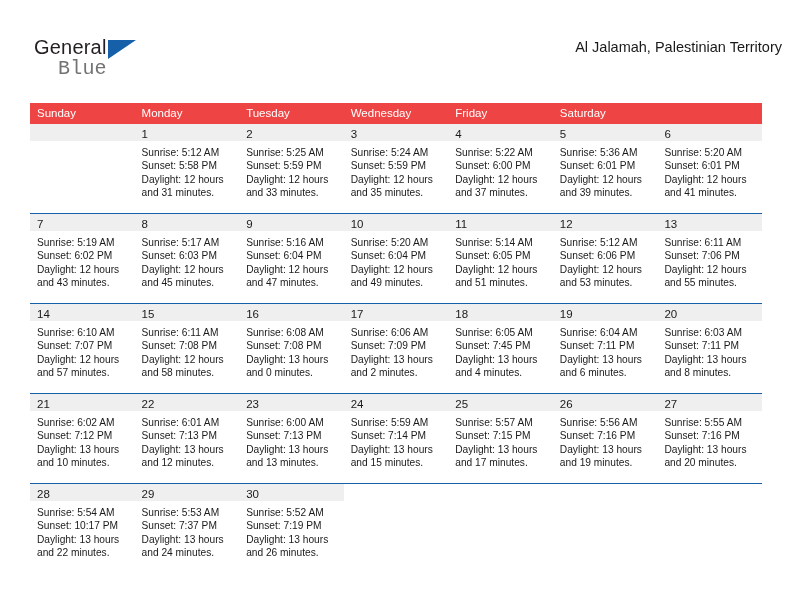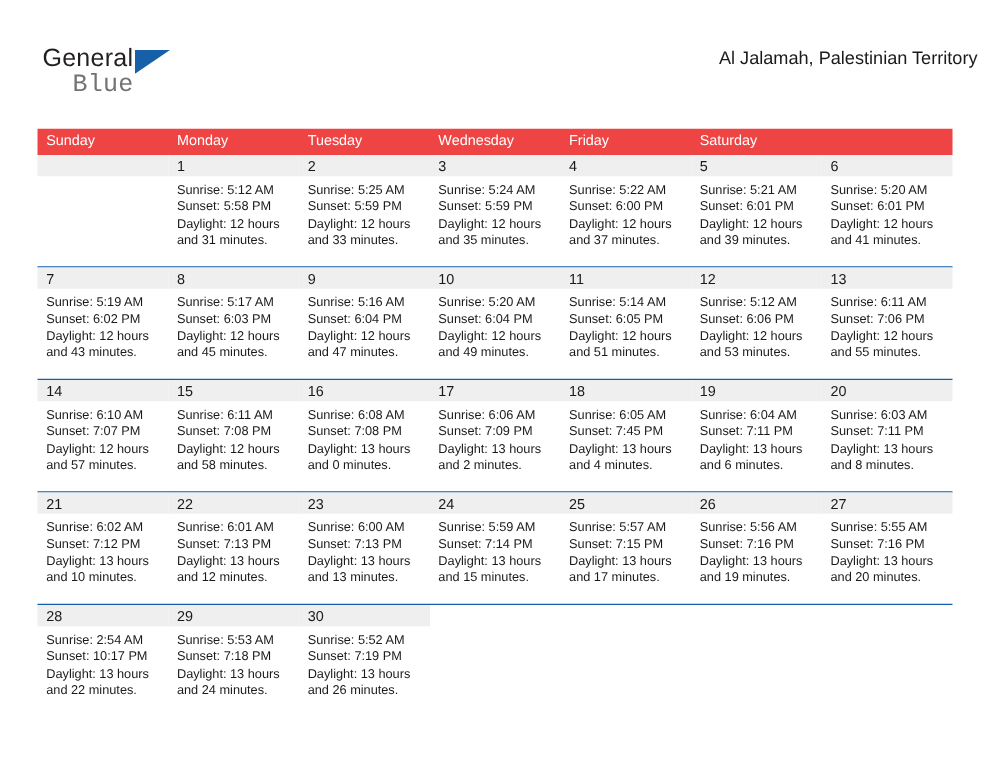--- a/index.html
+++ b/index.html
@@ -219,21 +219,21 @@
               <div class="details">
                 <div>Sunrise: 5:22 AM</div>
                 <div>Sunset: 6:00 PM</div>
                 <div>Daylight: 12 hours</div>
                 <div>and 37 minutes.</div>
               </div>
             </div>
             <div class="cell">
               <div class="daynum-band"><span class="daynum">5</span></div>
               <div class="details">
-                <div>Sunrise: 5:21 AM</div>
+                <div>Sunrise: 5:36 AM</div>
                 <div>Sunset: 6:01 PM</div>
                 <div>Daylight: 12 hours</div>
                 <div>and 39 minutes.</div>
               </div>
             </div>
             <div class="cell">
               <div class="daynum-band"><span class="daynum">6</span></div>
               <div class="details">
                 <div>Sunrise: 5:20 AM</div>
                 <div>Sunset: 6:01 PM</div>
@@ -442,31 +442,31 @@
                 <div>and 20 minutes.</div>
               </div>
             </div>
           </div>
         </div>
         <div class="week">
           <div class="week-inner">
             <div class="cell">
               <div class="daynum-band"><span class="daynum">28</span></div>
               <div class="details">
-                <div>Sunrise: 2:54 AM</div>
+                <div>Sunrise: 5:54 AM</div>
                 <div>Sunset: 10:17 PM</div>
                 <div>Daylight: 13 hours</div>
                 <div>and 22 minutes.</div>
               </div>
             </div>
             <div class="cell">
               <div class="daynum-band"><span class="daynum">29</span></div>
               <div class="details">
                 <div>Sunrise: 5:53 AM</div>
-                <div>Sunset: 7:18 PM</div>
+                <div>Sunset: 7:37 PM</div>
                 <div>Daylight: 13 hours</div>
                 <div>and 24 minutes.</div>
               </div>
             </div>
             <div class="cell">
               <div class="daynum-band"><span class="daynum">30</span></div>
               <div class="details">
                 <div>Sunrise: 5:52 AM</div>
                 <div>Sunset: 7:19 PM</div>
                 <div>Daylight: 13 hours</div>

